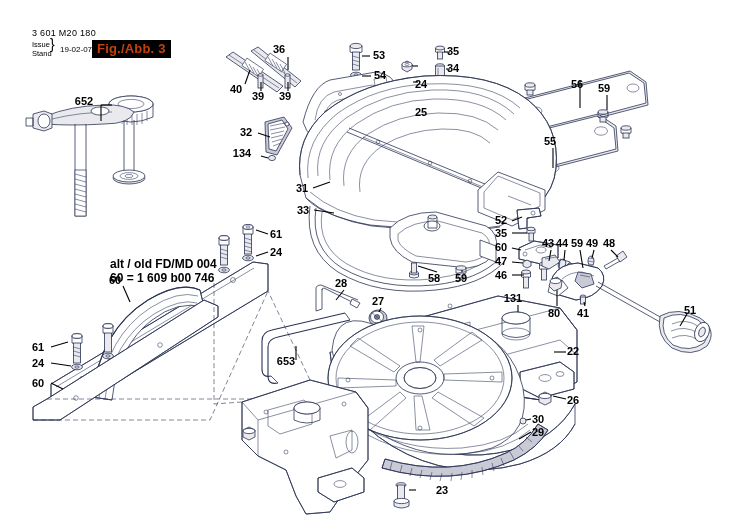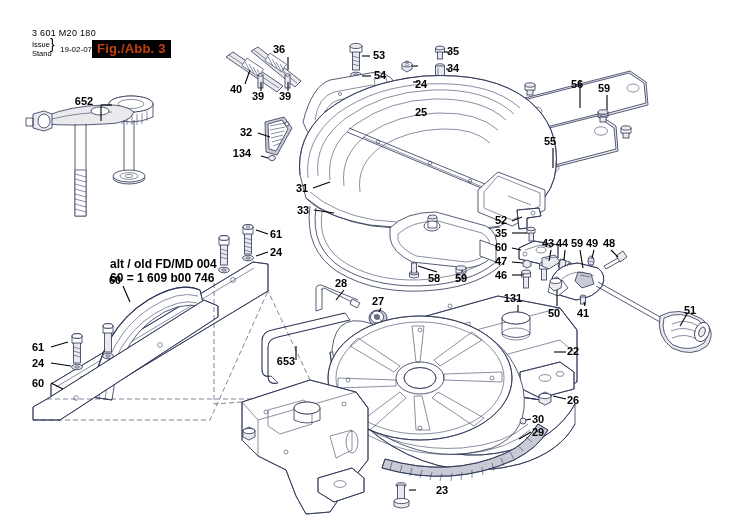--- a/index.html
+++ b/index.html
@@ -688,21 +688,21 @@
       <div class="lbl" style="left: 501px; top: 220px; transform: translate(-50%, -50%);">52</div>
       <div class="lbl" style="left: 501px; top: 233px; transform: translate(-50%, -50%);">35</div>
       <div class="lbl" style="left: 501px; top: 247px; transform: translate(-50%, -50%);">60</div>
       <div class="lbl" style="left: 501px; top: 261px; transform: translate(-50%, -50%);">47</div>
       <div class="lbl" style="left: 501px; top: 275px; transform: translate(-50%, -50%);">46</div>
       <div class="lbl" style="left: 548px; top: 243px; transform: translate(-50%, -50%);">43</div>
       <div class="lbl" style="left: 562px; top: 243px; transform: translate(-50%, -50%);">44</div>
       <div class="lbl" style="left: 577px; top: 243px; transform: translate(-50%, -50%);">59</div>
       <div class="lbl" style="left: 592px; top: 243px; transform: translate(-50%, -50%); text-align: right;">49</div>
       <div class="lbl" style="left: 609px; top: 243px; transform: translate(-50%, -50%);">48</div>
-      <div class="lbl" style="left: 554px; top: 313px; transform: translate(-50%, -50%);">50</div>
+      <div class="lbl" style="left: 554px; top: 313px; transform: translate(-50%, -50%);">80</div>
       <div class="lbl" style="left: 583px; top: 313px; transform: translate(-50%, -50%);">41</div>
       <div class="lbl" style="left: 690px; top: 310px; transform: translate(-50%, -50%);">51</div>
       <div class="lbl" style="left: 341px; top: 283px; transform: translate(-50%, -50%);">28</div>
       <div class="lbl" style="left: 378px; top: 301px; transform: translate(-50%, -50%);">27</div>
       <div class="lbl" style="left: 286px; top: 361px; transform: translate(-50%, -50%);">653</div>
       <div class="lbl" style="left: 513px; top: 298px; transform: translate(-50%, -50%);">131</div>
       <div class="lbl" style="left: 573px; top: 351px; transform: translate(-50%, -50%);">22</div>
       <div class="lbl" style="left: 573px; top: 400px; transform: translate(-50%, -50%);">26</div>
       <div class="lbl" style="left: 538px; top: 419px; transform: translate(-50%, -50%);">30</div>
       <div class="lbl" style="left: 538px; top: 432px; transform: translate(-50%, -50%);">29</div>

